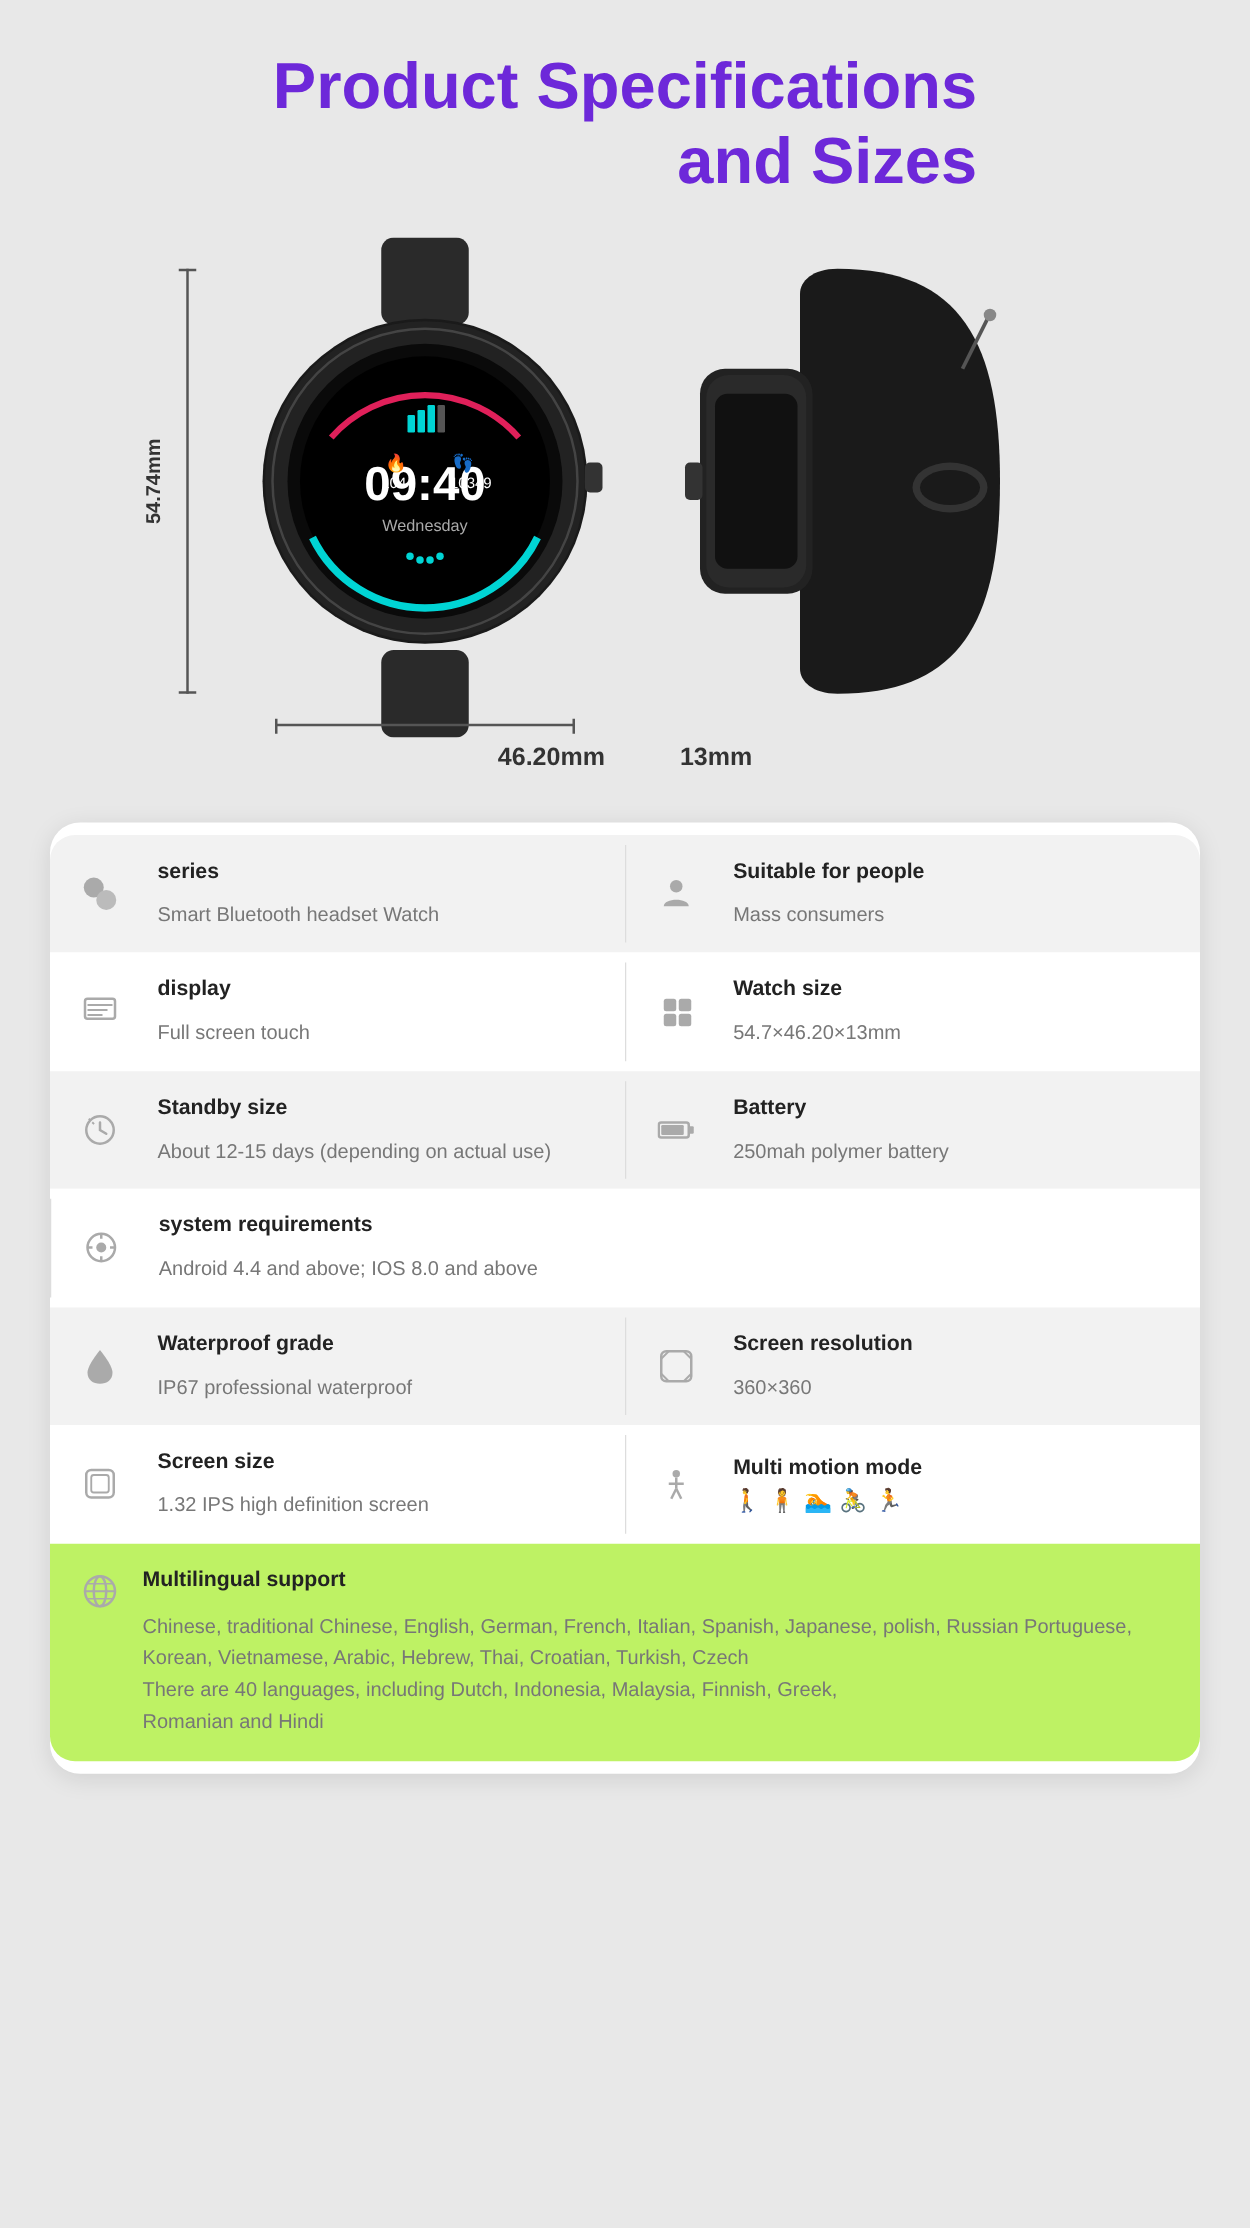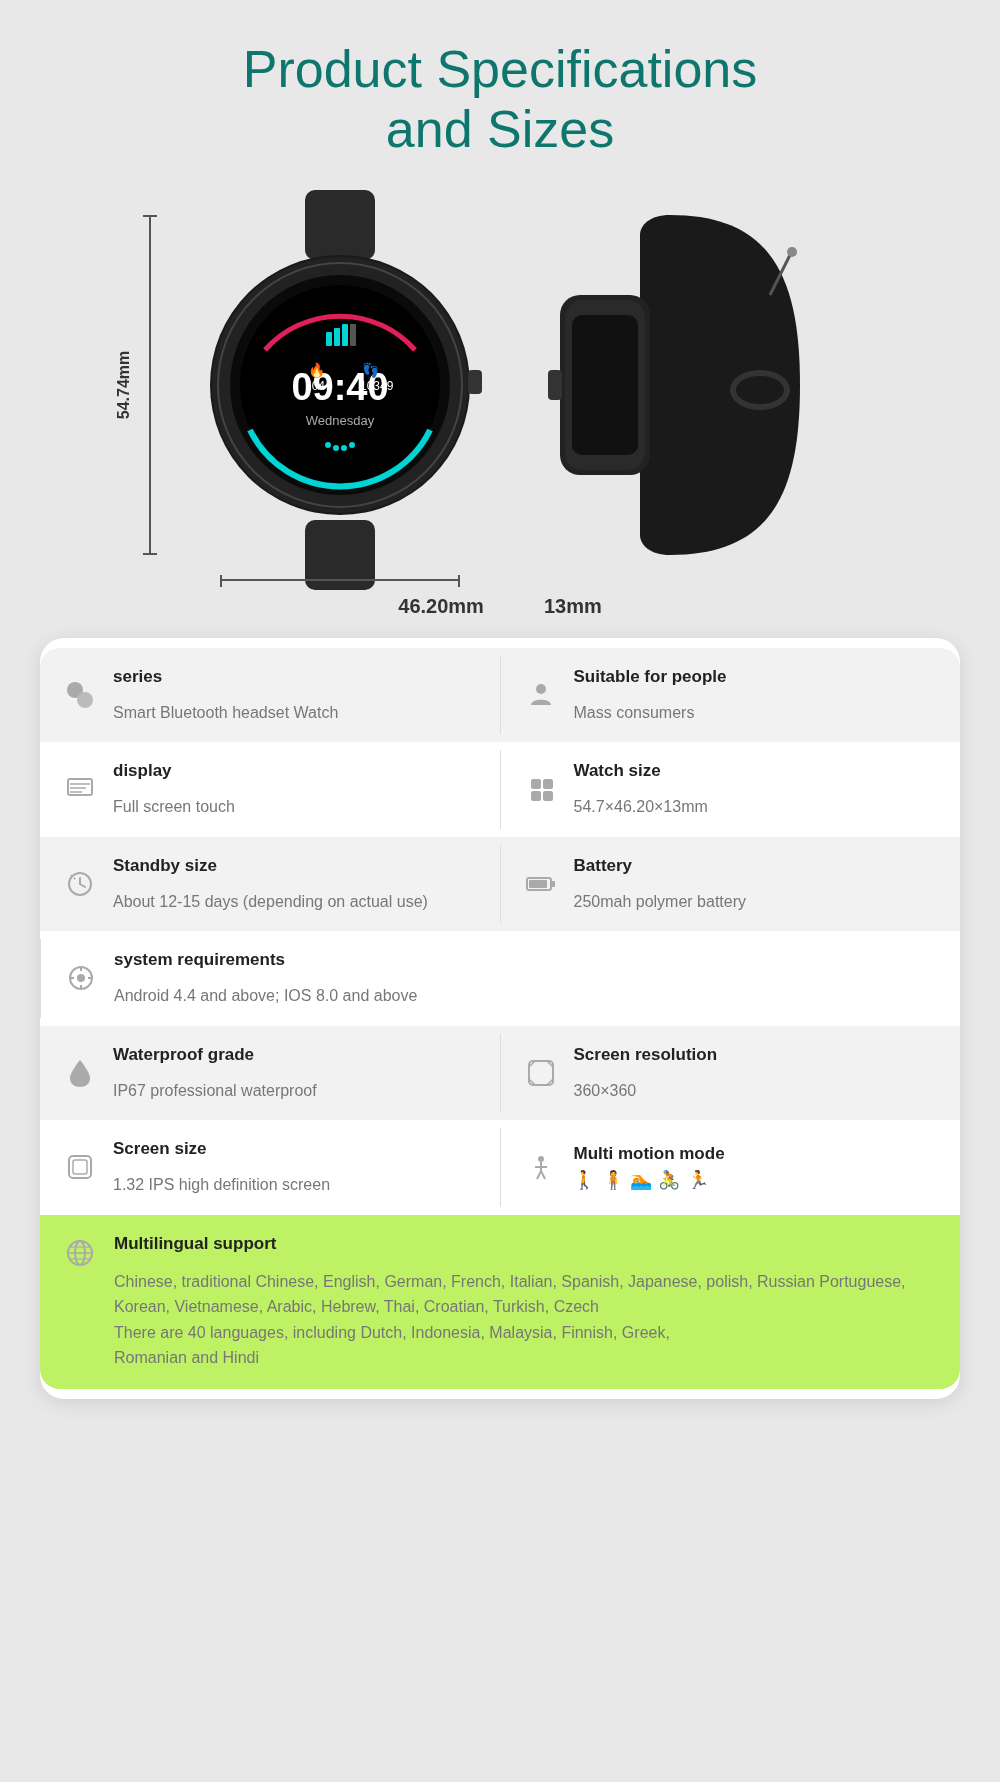--- a/index.html
+++ b/index.html
@@ -9,23 +9,23 @@
       background: #e8e8e8;
       font-family: -apple-system, BlinkMacSystemFont, 'Segoe UI', sans-serif;
       display: flex;
       flex-direction: column;
       align-items: center;
     }
 
     
     .page-title {
       font-size: 52px;
-      font-weight: 400;
-      text-align: center;
-      color: #0f766e;
+      font-weight: 700;
+      text-align: right;
+      color: #6d28d9;
       margin-top: 40px;
       line-height: 1.15;
       padding: 0 60px;
     }
 
     
     .watch-images {
       display: flex;
       align-items: center;
       justify-content: center;
@@ -55,20 +55,21 @@
     }
     .watch-side {
       width: 280px;
       height: 380px;
     }
 
     .dim-row {
       display: flex;
       gap: 60px;
       margin-top: 5px;
+      margin-bottom: 20px;
     }
     .dim-item {
       font-size: 20px;
       font-weight: 600;
       color: #333;
       text-align: center;
     }
 
     
     .specs-card {
@@ -81,21 +82,21 @@
     }
 
     .spec-row {
       display: flex;
       align-items: stretch;
     }
 
     .spec-cell {
       display: flex;
       align-items: center;
-      gap: 13px;
+      gap: 26px;
       padding: 18px 20px;
       flex: 1;
     }
 
     .spec-row:nth-child(odd) {
       background: #f2f2f2;
     }
     .spec-row:nth-child(even) {
       background: #fff;
     }

